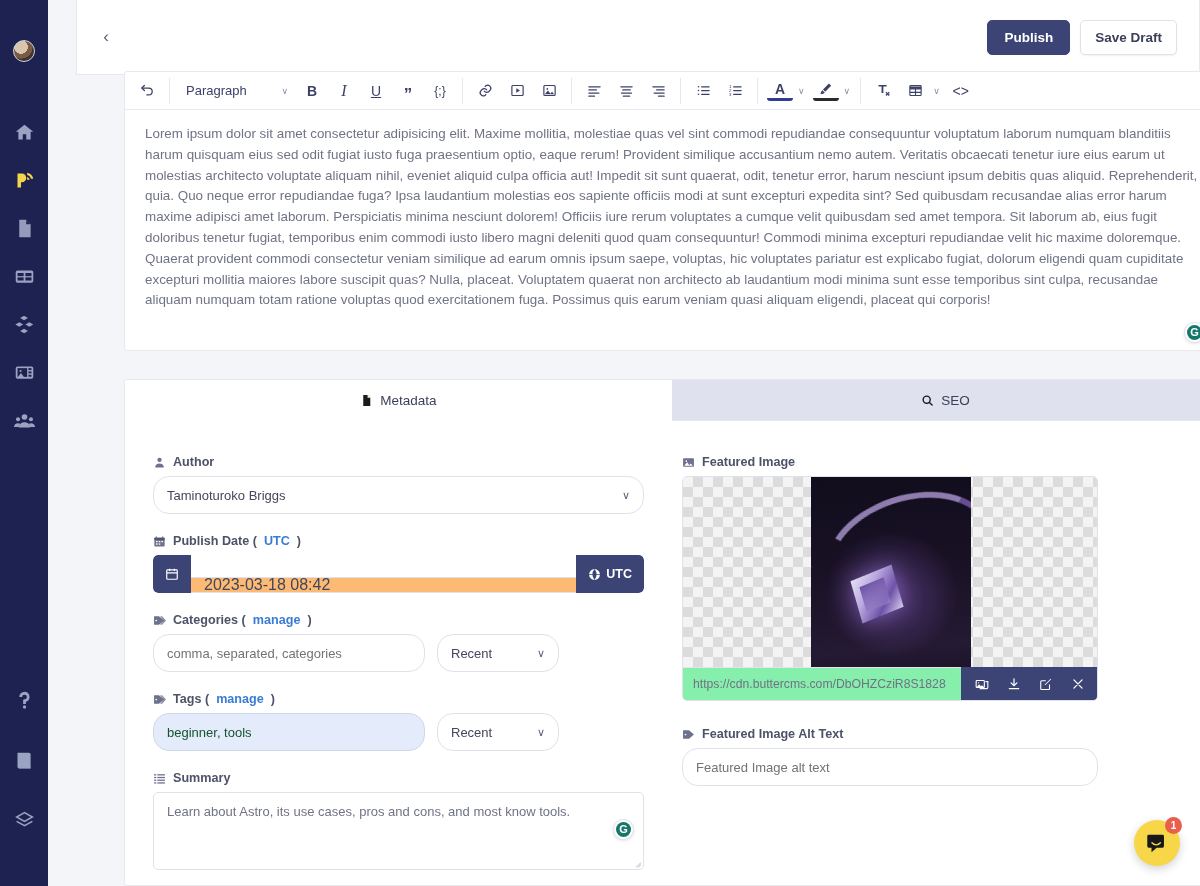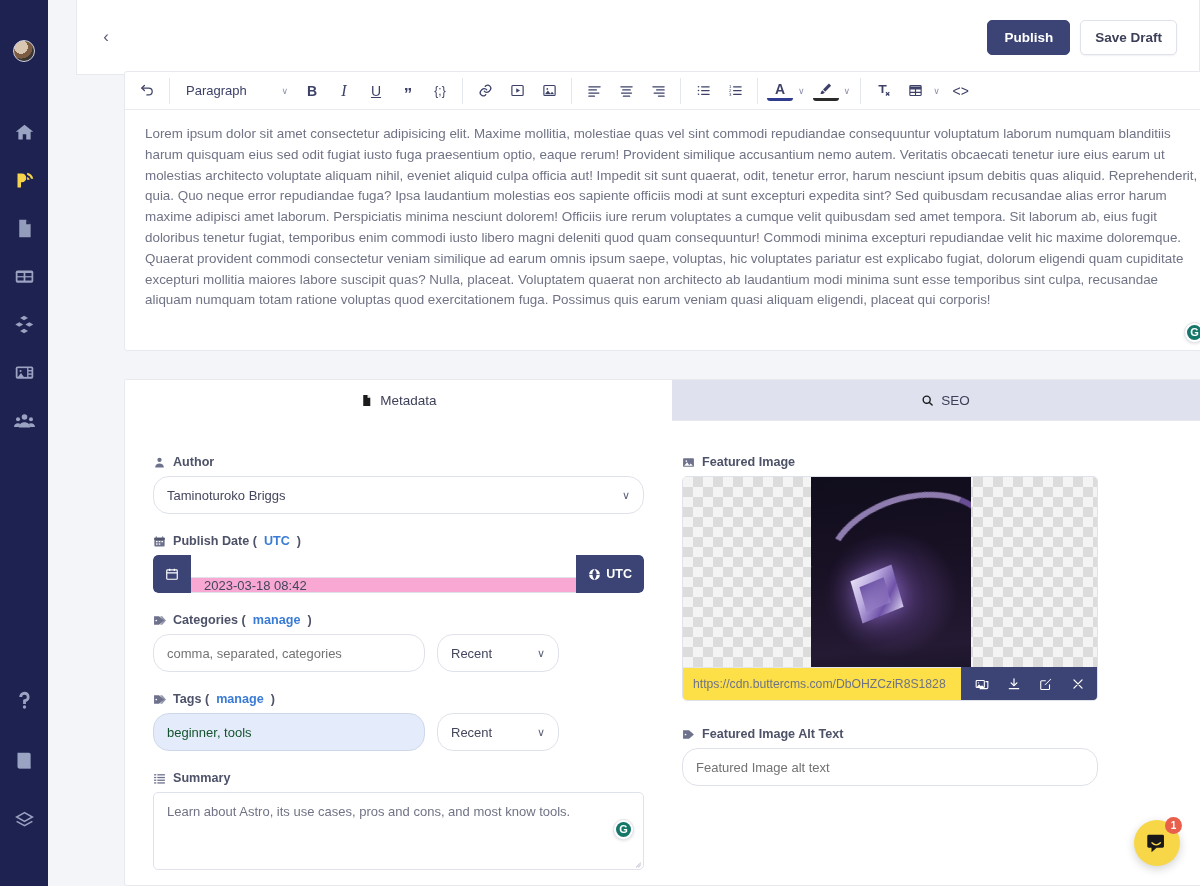--- a/index.html
+++ b/index.html
@@ -188,21 +188,21 @@
   #date-row { display: flex; height: 38px; border-radius: 5px; overflow: hidden; }
   #date-cal {
     width: 38px; background: #3c4475; color: #fff;
     display: flex; align-items: center; justify-content: center;
     border-radius: 5px 0 0 5px; cursor: pointer;
   }
   #date-cal svg { width: 14px; height: 14px; }
   #date-input {
     flex: 1; border: 1px solid #dfe2ea; border-left: none; border-right: none;
     display: flex; align-items: center; padding: 0 13px;
-    font-size: 13px; color: #43465c; background: #f9a8d4; margin-top: 22px;
+    font-size: 16px; color: #43465c; background: #fdba74; margin-top: 22px;
   }
   #utc-btn {
     background: #3c4475; color: #fff; border-radius: 0 5px 5px 0;
     display: flex; align-items: center; gap: 5px;
     padding: 0 12px; font-size: 12.5px; font-weight: bold; cursor: pointer;
   }
   #utc-btn svg { width: 13px; height: 13px; }
 
   #tags-input { background: #e4ecfb; border-color: #cfd8ea; color: #14532d; }
 
@@ -279,21 +279,21 @@
   #cube::after {
     content: ""; position: absolute; left: 7px; top: 9px;
     width: 26px; height: 26px;
     background: linear-gradient(160deg, rgba(90,60,150,.85), rgba(180,160,225,.4));
   }
   #fimg-bar {
     position: absolute; left: 0; bottom: 0;
     width: 416px; height: 33px; display: flex;
   }
   #fimg-url {
-    flex: 1; background: #fde047; border-top: 1px solid #e2e5ee;
+    flex: 1; background: #86efac; border-top: 1px solid #e2e5ee;
     display: flex; align-items: center;
     padding: 12px 10px; font-size: 12.2px; color: #6f7285;
     white-space: nowrap; overflow: hidden;
   }
   #fimg-actions {
     background: #3c4475; display: flex; align-items: center;
     padding: 0 6px; gap: 2px;
   }
   .img-act {
     width: 30px; height: 33px; display: flex; align-items: center; justify-content: center;

